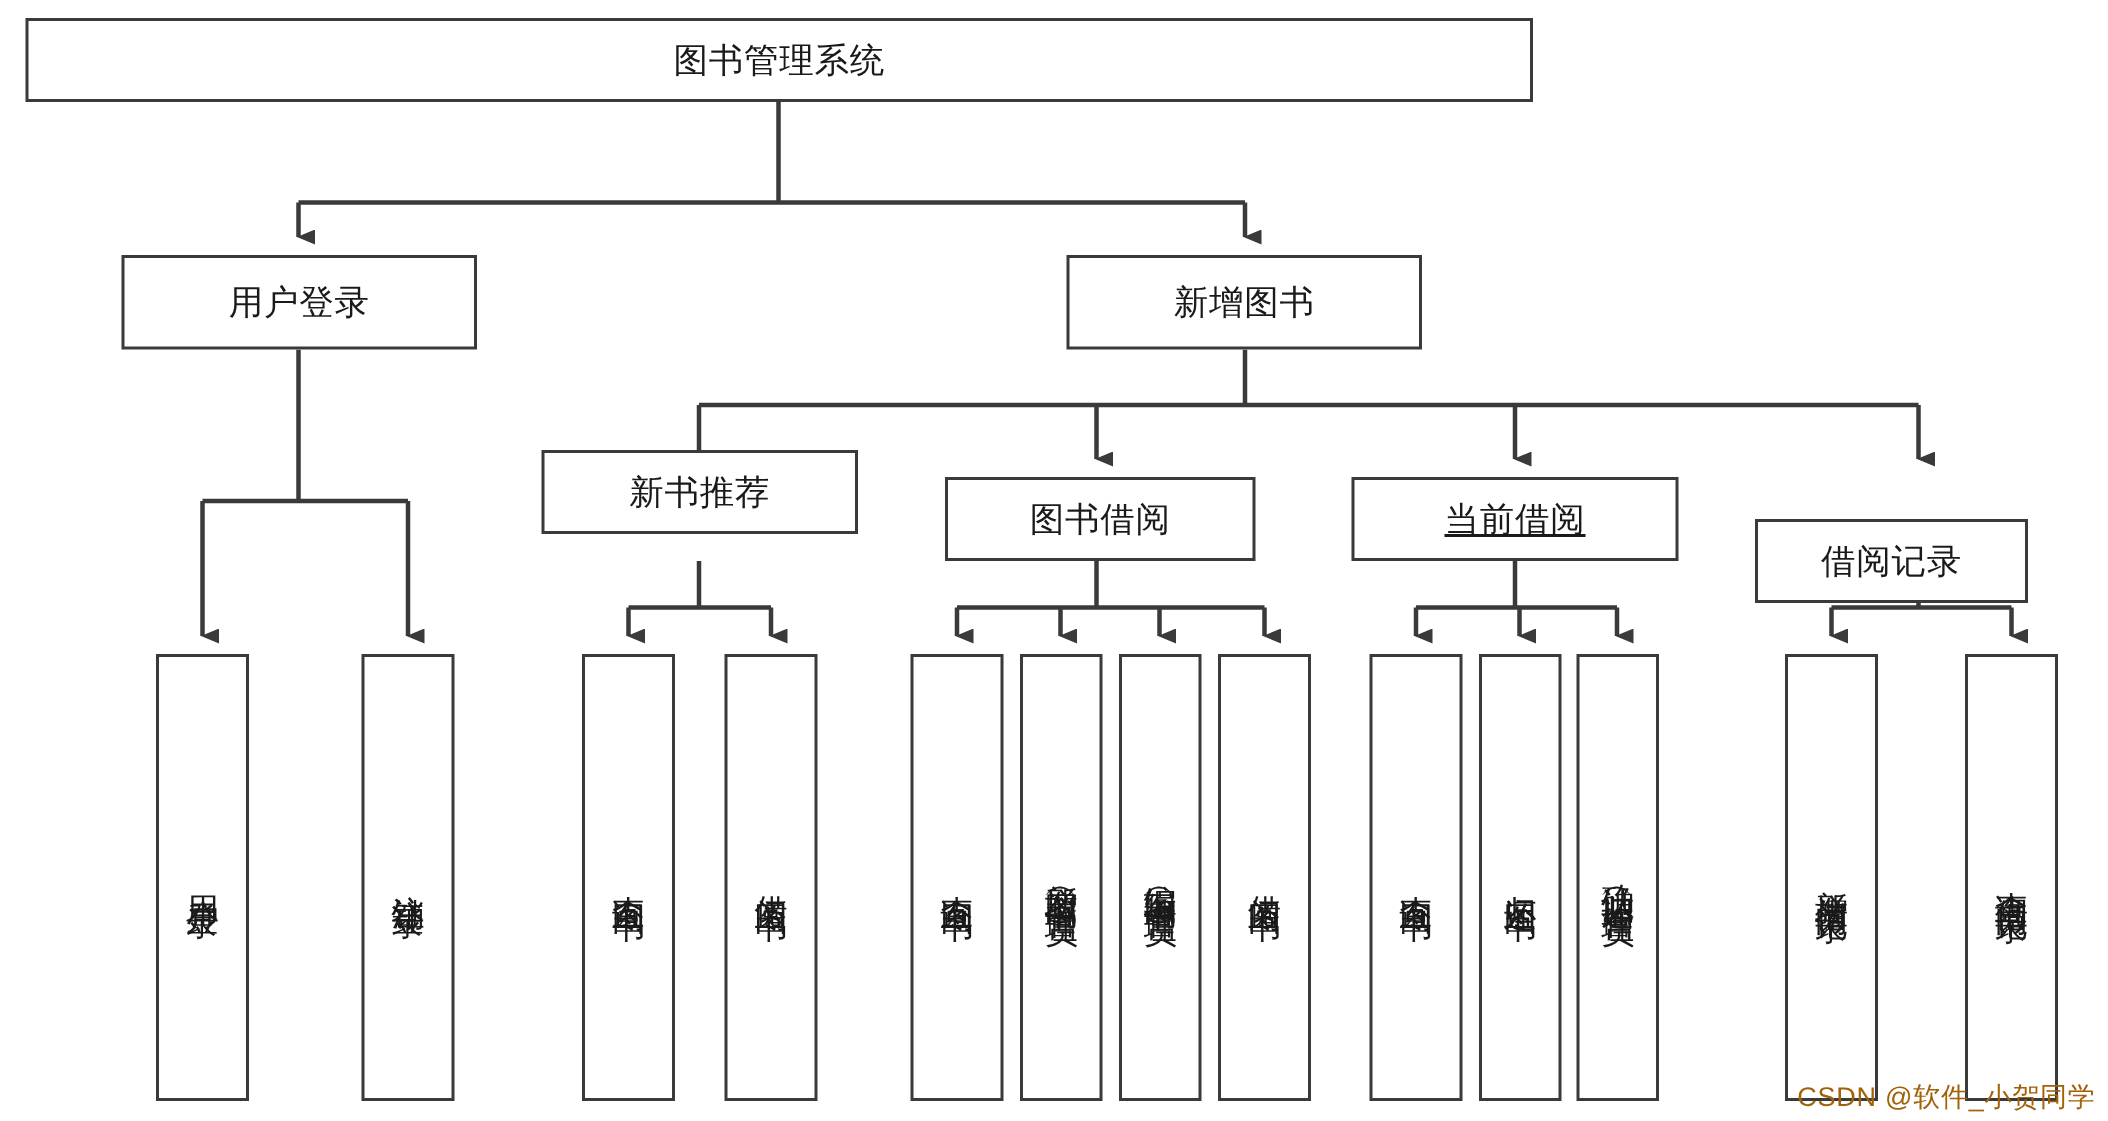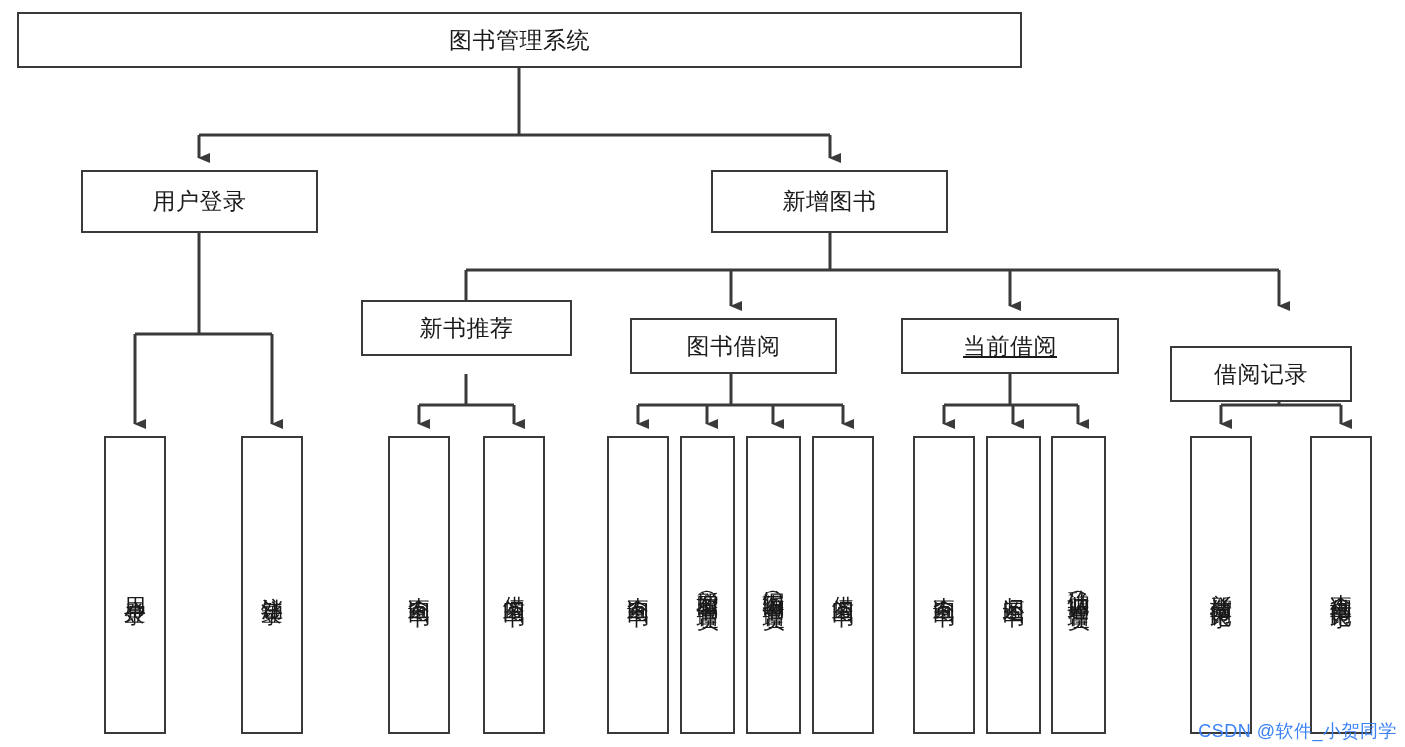--- a/index.html
+++ b/index.html
@@ -52,21 +52,21 @@
     text-align: center;
   }
   .label {
     white-space: nowrap;
   }
   #watermark {
     position: absolute;
     right: 8px;
     bottom: 4px;
     font-size: 18px;
-    color: #3b82f6;
+    color: #a16207;
     white-space: nowrap;
     letter-spacing: 0.5px;
   }
 </style>
 </head>
 <body>
 
 <div id="canvas">
 
   <svg id="edges" viewBox="0 0 1405 747" xmlns="http://www.w3.org/2000/svg">

